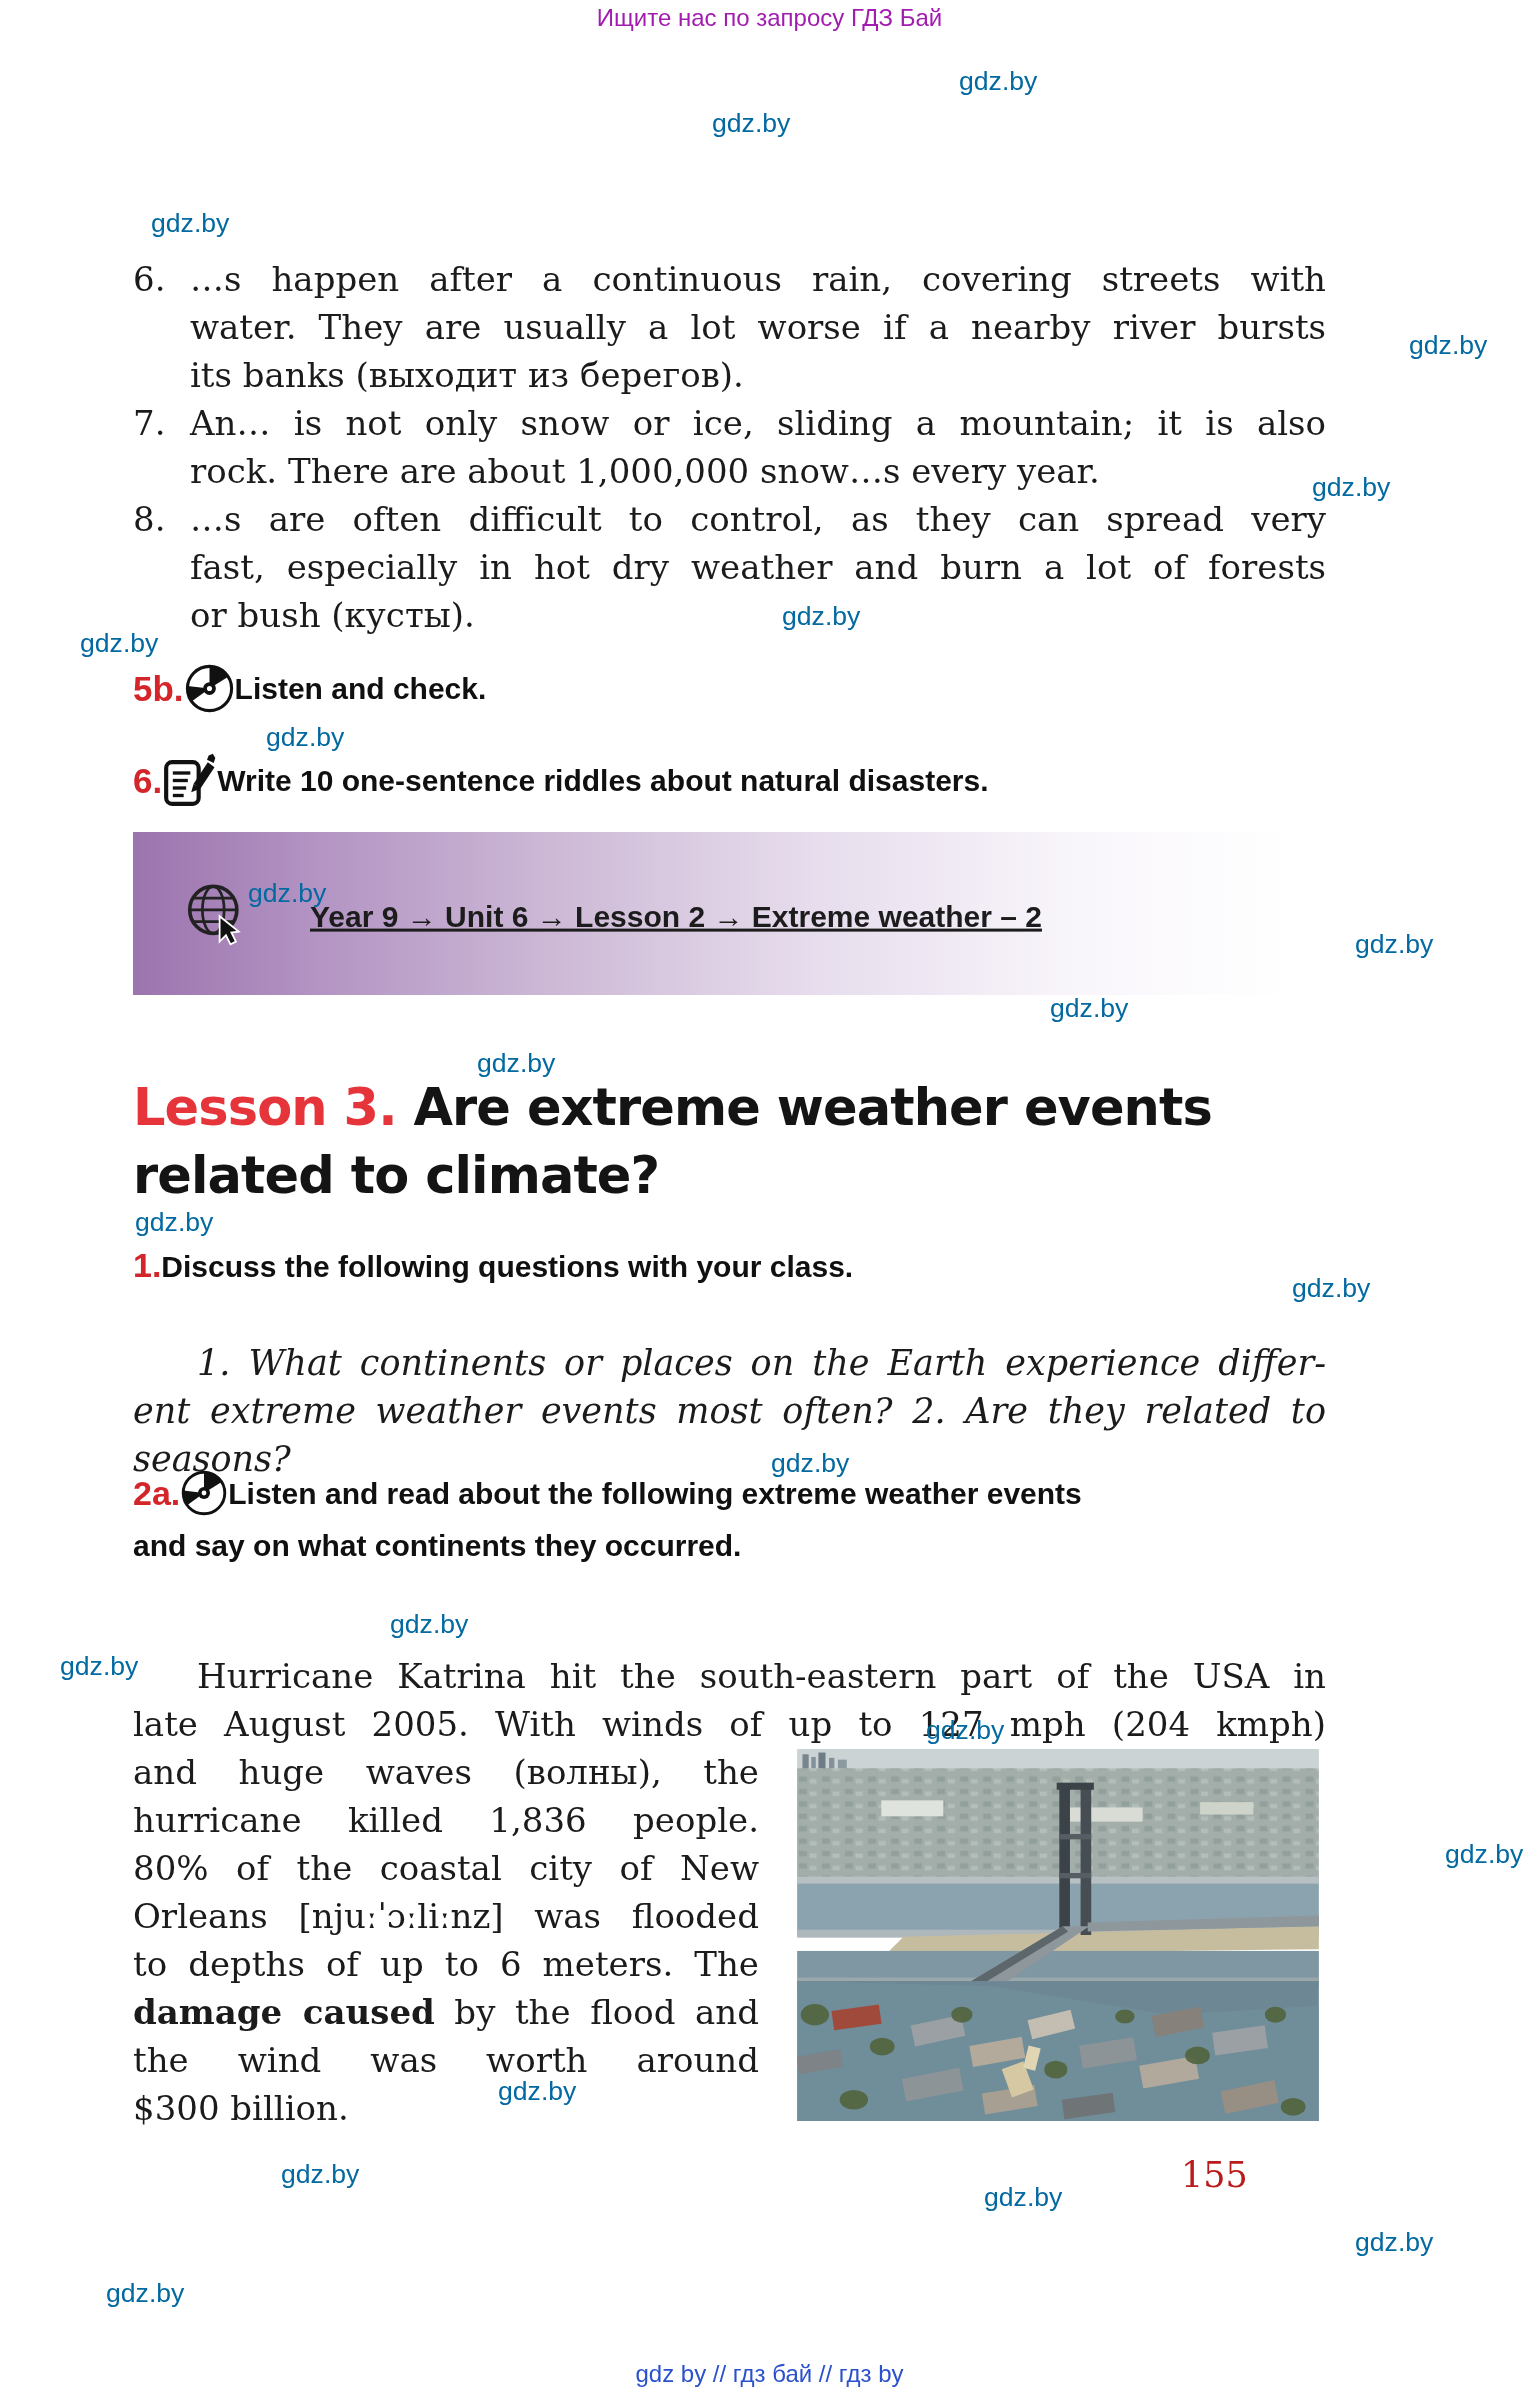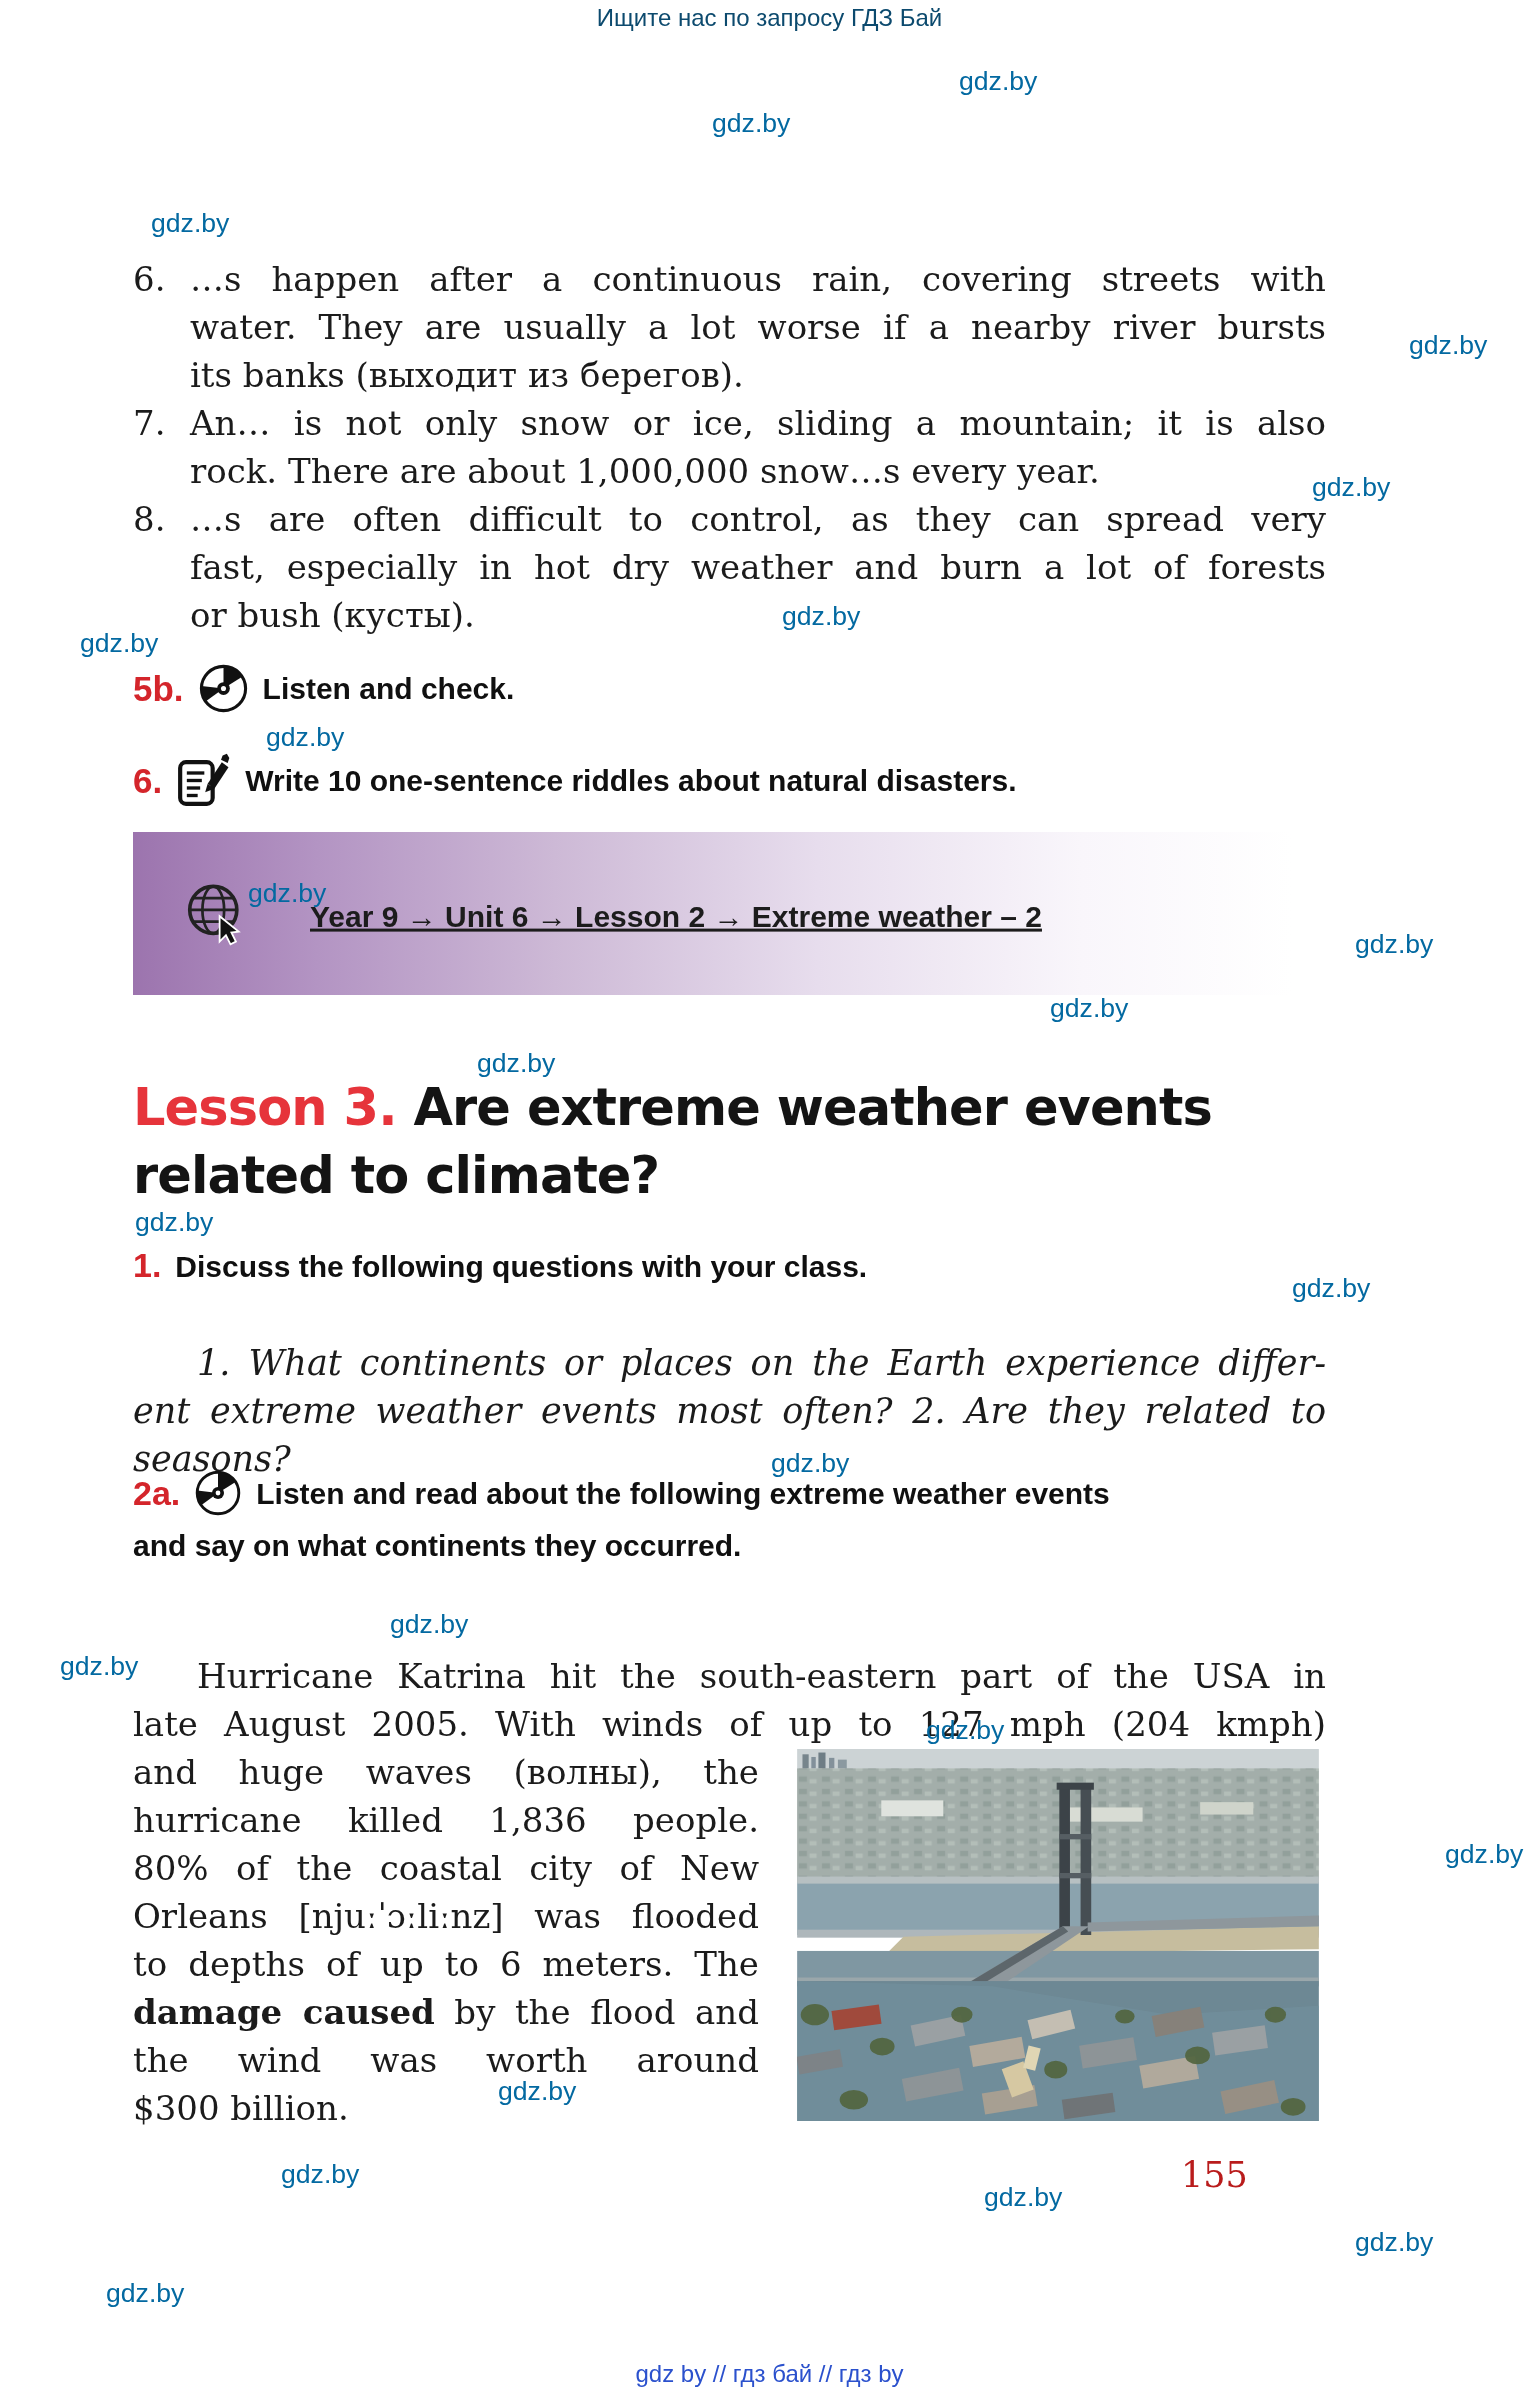--- a/index.html
+++ b/index.html
@@ -6,35 +6,35 @@
   .page {
     position:relative; width:1539px; height:2401px; margin:0 auto;
     background:#ffffff; overflow:hidden;
     font-family:"DejaVu Serif", serif; color:#1b1b1b;
   }
   .abs { position:absolute; }
   
   #wm-layer { position:absolute; inset:0; z-index:6; pointer-events:none; }
   .wm { position:absolute; font:400 26.6px/30px "Liberation Sans", sans-serif; color:#0369a1; }
   .promo-top { left:0; right:0; top:3.5px; text-align:center;
-    font:400 24px/28px "Liberation Sans", sans-serif; color:#0c4a6e; }
+    font:400 24px/28px "Liberation Sans", sans-serif; color:#a21caf; }
   
   .serif { font:400 34px/48px "DejaVu Serif", serif; color:#1b1b1b; }
   .it    { font-style:italic; font-size:35px; }
   .rline { display:flex; }
   .rnum  { width:57px; flex:none; }
   .rline.cont { padding-left:57px; }
   .rtext { flex:1 1 auto; text-align:justify; text-align-last:justify; }
   .rtext.plain { text-align:justify; text-align-last:auto; }
   .indent1 { padding-left:64px; }
   .jl { text-align:justify; text-align-last:justify; }
   .pl { text-align:left; }
   .bd { font-weight:700; }
   
-  .inst { display:flex; align-items:center; gap:14px;
+  .inst { display:flex; align-items:center; 
     font-family:"Liberation Sans", sans-serif; }
   .inst .tnum { font:700 35px/39px "Liberation Sans", sans-serif; color:#d4252b; }
   .inst .tlabel { font:700 30px/35px "Liberation Sans", sans-serif; color:#101010; }
   .icon-box { flex:none; display:inline-flex; }
   
   .banner { left:133px; top:832px; width:1317px; height:163px;
     background:linear-gradient(90deg,#9c74ae 0%, #b394c3 14%, #cdb9d6 32%, #e7dded 52%, #f9f6fb 72%, #ffffff 88%); }
   .banner-text { position:absolute; left:177px; top:50%; transform:translateY(-44%);
     font:700 30px/35px "Liberation Sans", sans-serif; color:#1c1c1c; white-space:nowrap;text-decoration:underline; }
   .banner-globe { position:absolute; left:50px; top:48px; }

